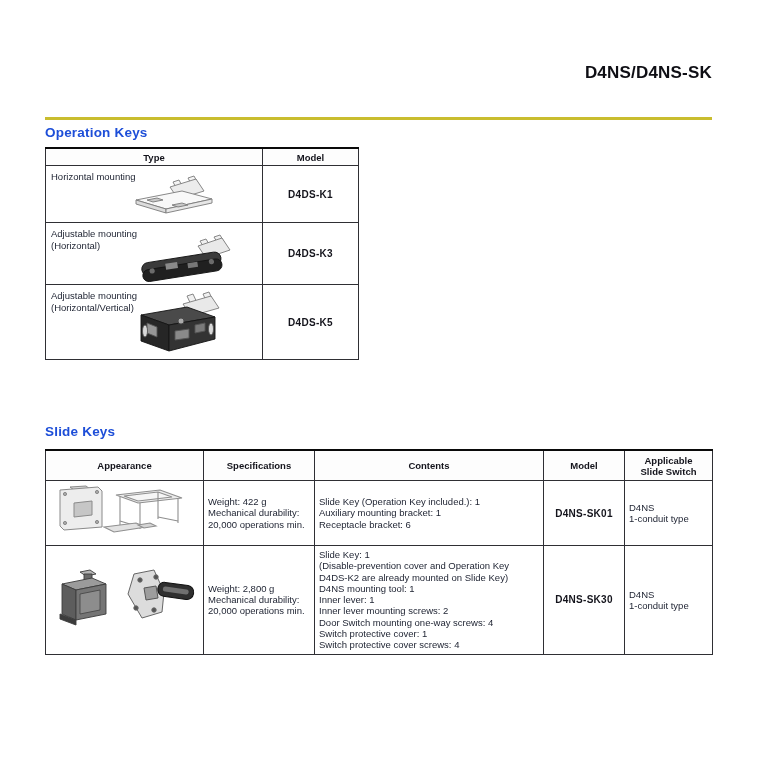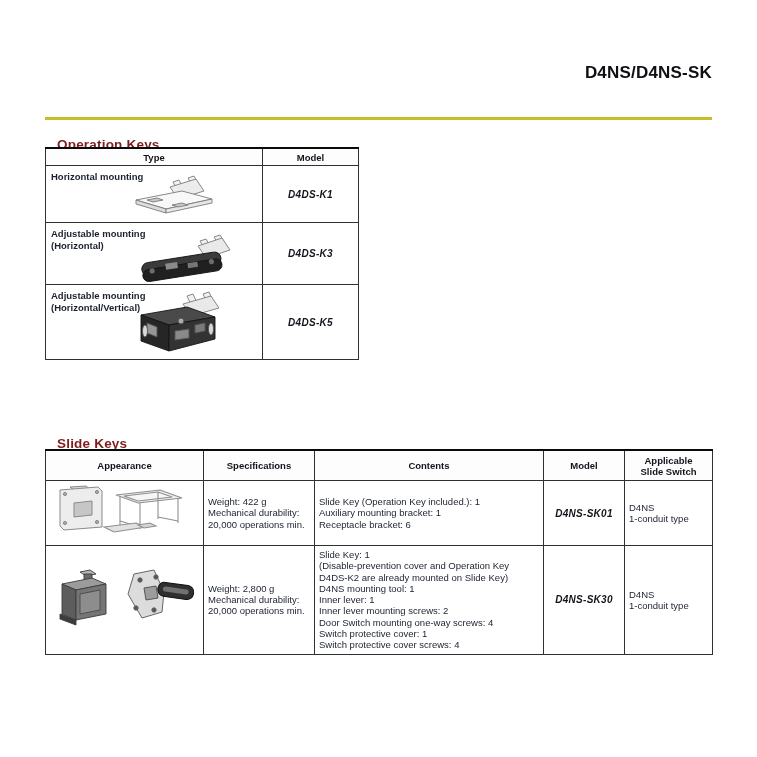--- a/index.html
+++ b/index.html
@@ -8,36 +8,36 @@
     font-family:"Liberation Sans",sans-serif;color:#1c2130;overflow:hidden;
   }
   .doc-title{
     position:absolute;top:63px;right:45px;
     font-size:17px;font-weight:bold;color:#0e0e14;letter-spacing:0.2px;
   }
   .accent-rule{
     position:absolute;left:45px;top:117px;width:667px;height:3px;background:#c9bd2e;
   }
   .section-heading{
-    position:absolute;left:45px;margin:12px;
-    font-size:13.5px;font-weight:bold;color:#7f1d1d;letter-spacing:0.2px;
+    position:absolute;left:45px;margin:0;
+    font-size:13.5px;font-weight:bold;color:#1d4ed8;letter-spacing:0.2px;
   }
   #opk-heading{top:125px;}
   #sk-heading{top:424px;}
   table{border-collapse:collapse;table-layout:fixed;position:absolute;background:#fff;}
   #opk-table{left:45px;top:147px;width:313px;border-top:2.5px solid #0a0a0a;}
   #sk-table{left:45px;top:449px;width:667px;border-top:2.5px solid #0a0a0a;}
   th,td{border:1px solid #2f2f34;font-size:9.5px;vertical-align:middle;padding:0;}
   th{font-weight:bold;text-align:center;background:#fdfdfd;color:#14141c;line-height:11px;}
   #opk-table th{height:16px;}
   #sk-table th{height:29px;}
   .type-cell{position:relative;vertical-align:top;text-align:left;}
-  .cell-label{padding:5px 0 0 5px;line-height:11.5px;color:#1c2130;font-weight:bold;}
+  .cell-label{padding:5px 0 0 5px;line-height:11.5px;color:#1c2130;}
   .illus{position:absolute;}
-  .model-cell{font-weight:bold;text-align:center;font-size:10px;color:#14141c;letter-spacing:0.3px;font-style:italic;}
+  .model-cell{font-weight:bold;text-align:center;font-size:10px;color:#14141c;letter-spacing:0.3px;}
   .spec-cell,.contents-cell,.apply-cell{text-align:left;padding:3px 3px 3px 4px;line-height:11.3px;}
   .spec-cell div{white-space:nowrap;}
   .appearance-cell{text-align:center;vertical-align:middle;}
   .r-h{height:57px;} .r2-h{height:56px;} .r3-h{height:62px;} .r4-h{height:75px;}
   .skr1-h{height:50px;} .skr2-h{height:107px;}
 </style>
 </head>
 <body>
 
 <div class="page">

